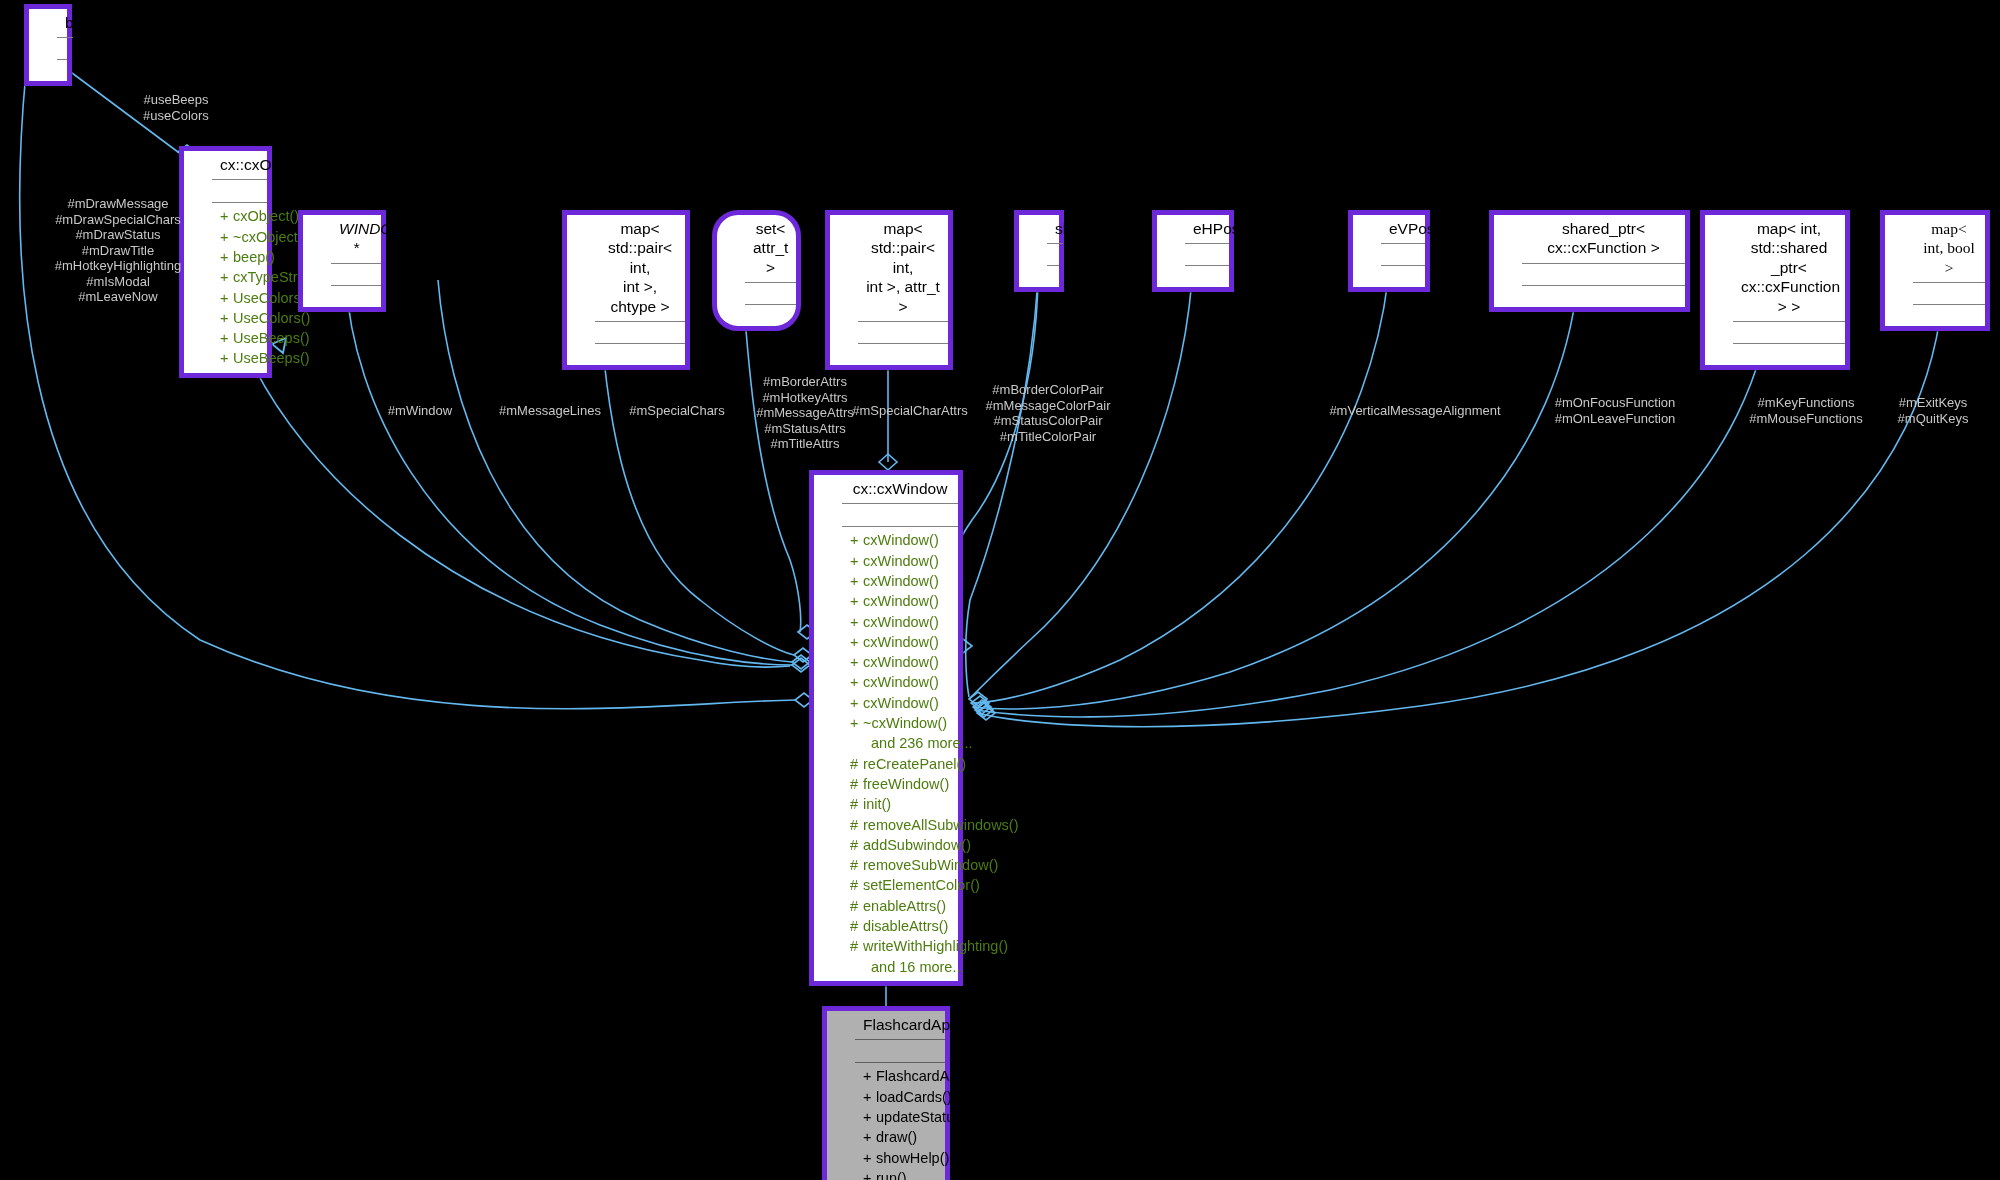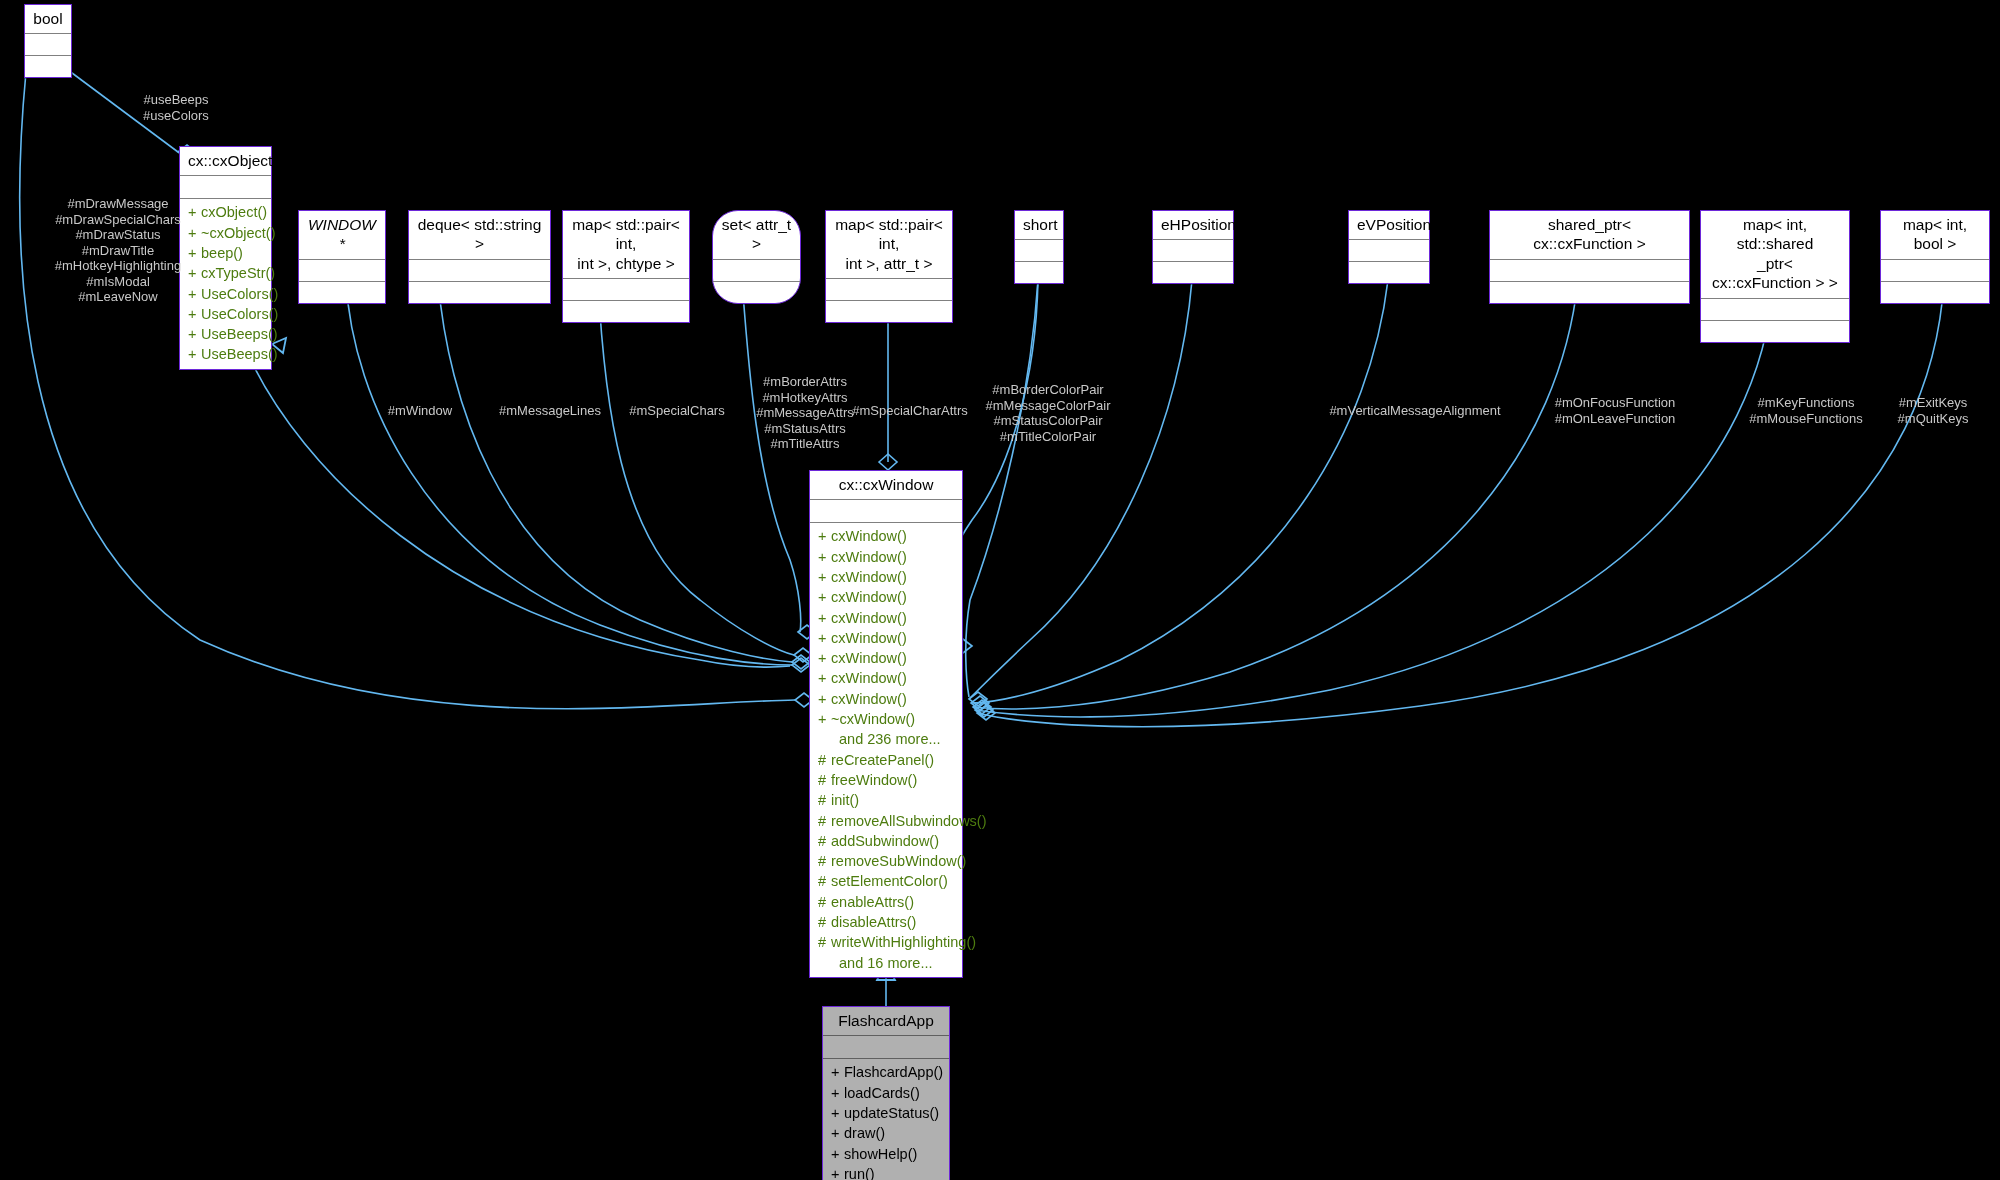--- a/index.html
+++ b/index.html
@@ -9,24 +9,25 @@
     font-family:"Liberation Sans","DejaVu Sans",sans-serif;
     color:#fff;
   }
   #diagram{position:absolute;left:0;top:0;width:2000px;height:1180px;}
   svg.edges{position:absolute;left:0;top:0;width:2000px;height:1180px;pointer-events:none;}
 
   
   .node{
     position:absolute;
     background:#fff;
-    border:1px solid #6d28d9;
+    border:5px solid #6d28d9;
     box-sizing:border-box;
     box-shadow:1px 1px 0 rgba(0,0,0,.35);
     z-index:5;
+    padding-left:28px;
   }
   .node .title{
     color:#000;
     text-align:center;
     font-size:15.5px;
     line-height:1.25;
     padding:4px 8px 5px 8px;
     border-bottom:1px solid #808080;
     white-space:pre-line;
   }
@@ -147,25 +148,20 @@
       <div class="m"><span class="vis">+</span><span>UseBeeps()</span></div>
     </div>
   </div>
 
   <div class="node type" style="left:298px;top:210px;width:88px;font-style:italic;">
     <div class="title">WINDOW *</div>
     <div class="fields"></div>
     <div class="empty2"></div>
   </div>
 
-  <div class="node type" style="left:408px;top:210px;width:143px;">
-    <div class="title">deque&lt; std::string &gt;</div>
-    <div class="fields"></div>
-    <div class="empty2"></div>
-  </div>
 
   <div class="node type" style="left:562px;top:210px;width:128px;">
     <div class="title">map&lt; std::pair&lt; int,
 int &gt;, chtype &gt;</div>
     <div class="fields"></div>
     <div class="empty2"></div>
   </div>
 
   <div class="node type" style="left:712px;top:210px;width:89px;border-radius:26px;">
     <div class="title">set&lt; attr_t &gt;</div>
@@ -204,21 +200,21 @@
     <div class="empty2"></div>
   </div>
 
   <div class="node type" style="left:1700px;top:210px;width:150px;">
     <div class="title">map&lt; int, std::shared
 _ptr&lt; cx::cxFunction &gt; &gt;</div>
     <div class="fields"></div>
     <div class="empty2"></div>
   </div>
 
-  <div class="node type" style="left:1880px;top:210px;width:110px;">
+  <div class="node type" style="left:1880px;top:210px;width:110px;font-family:Liberation Serif, serif;">
     <div class="title">map&lt; int, bool &gt;</div>
     <div class="fields"></div>
     <div class="empty2"></div>
   </div>
 
   <div class="node" style="left:809px;top:470px;width:154px;">
     <div class="title">cx::cxWindow</div>
     <div class="fields"></div>
     <div class="methods">
       <div class="m"><span class="vis">+</span><span>cxWindow()</span></div>

